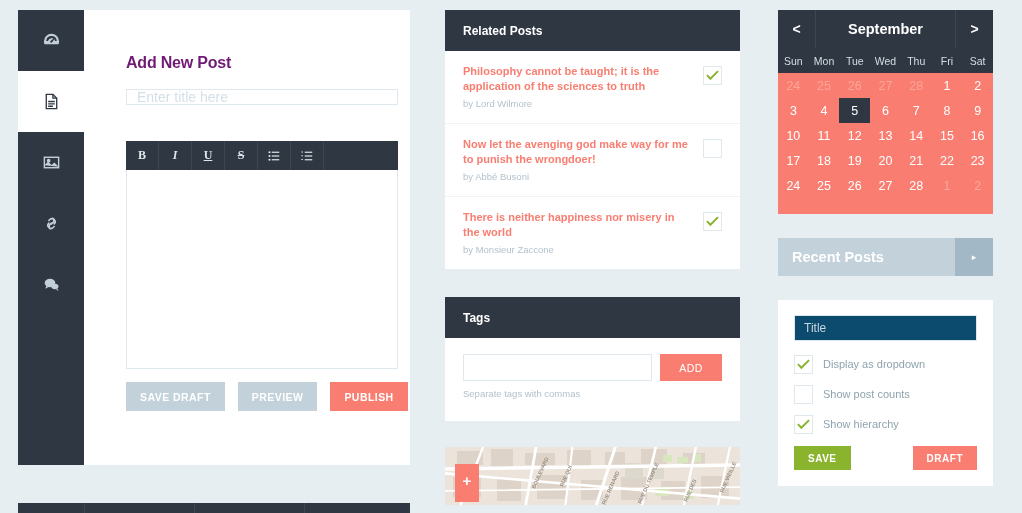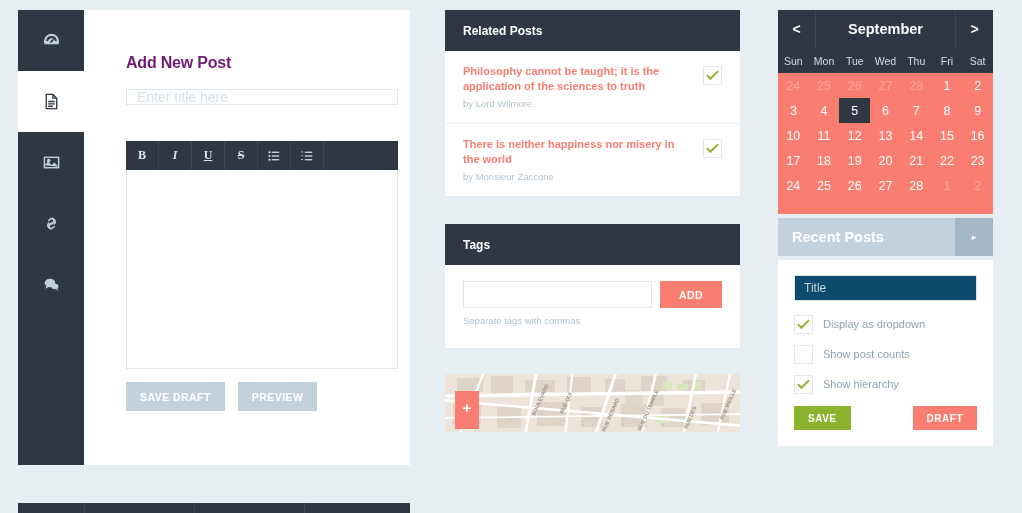--- a/index.html
+++ b/index.html
@@ -99,21 +99,21 @@
 
   .tags-body { padding: 16px 18px 22px 18px; }
   .tags-row { display: flex; gap: 8px; }
   .tags-input {
     flex: 1; height: 27px; border: 1px solid #dfe8ec; background: #fff;
     padding: 0 8px; font-size: 12px; font-family: "Liberation Sans", sans-serif;
     color: #6b7b86; outline: none;
   }
   .add-btn {
     width: 62px; height: 27px; background: #f97e71; color: #fff; border: none;
-    font-size: 10.5px; font-weight: bold; letter-spacing: 0.5px; cursor: pointer;
+    font-size: 10.5px; font-weight: normal; letter-spacing: 0.5px; cursor: pointer;
     font-family: "Liberation Sans", sans-serif;
   }
   .tags-hint { color: #b3c2cc; font-size: 9.5px; margin-top: 7px; }
 
   .map-panel { position: relative; width: 295px; height: 58px; overflow: hidden; background:#e8e0d8; }
   .map-plus {
     position: absolute; left: 10px; top: 17px; width: 24px; height: 38px;
     background: #f97e71; color: #fff; display: flex; align-items: flex-start;
     justify-content: center; padding-top: 8px; font-size: 15px; font-weight: bold;
     cursor: pointer; z-index: 4;
@@ -142,21 +142,21 @@
     background: #f97e71; display: grid; grid-template-columns: repeat(7,1fr);
     padding-bottom: 16px;
   }
   .cal-grid .d {
     height: 25px; display: flex; align-items: center; justify-content: center;
     color: #fff; font-size: 12.5px; cursor: pointer;
   }
   .cal-grid .d.mut { color: #fca599; }
   .cal-grid .d.sel { background: #2e3742; }
 
-  .wpanel { margin-top: 4px; border-radius: 12px; }
+  .wpanel { margin-top: 24px; border-radius: 12px; }
   .wpanel-head {
     height: 38px; background: #c2d1da; display: flex; align-items: stretch;
   }
   .wpanel-head .t {
     flex: 1; display: flex; align-items: center; padding-left: 14px;
     color: #fff; font-size: 14.5px; font-weight: bold;
   }
   .wpanel-head .toggle {
     width: 38px; background: #a3b8c6; display: flex; align-items: center;
     justify-content: center; color: #fff; font-size: 9px; cursor: pointer;
@@ -217,20 +217,21 @@
             </svg>
         </div>
         <div class="tbtn spacer"></div>
       </div>
 
       <div class="editor-body"></div>
 
       <div class="ebtns">
         <button class="ebtn">SAVE DRAFT</button>
         <button class="ebtn">PREVIEW</button>
+        <button class="ebtn publish">PUBLISH</button>
       </div>
     </div>
 
     <div class="sidebar">
       <div class="side-item">
         <span>
           <svg viewBox="0 0 20 20" fill="currentColor">
               <path d="M10 3a8 8 0 0 0-8 8 8 8 0 0 0 .6 3h14.8a8 8 0 0 0 .6-3 8 8 0 0 0-8-8zm0 2.3a5.7 5.7 0 0 1 5.6 5.1h-1.9a3.8 3.8 0 0 0-.6-1.6l-2.3 2.8a1.1 1.1 0 1 1-1.5-1.4l3-2.2A3.8 3.8 0 0 0 10 7.6a3.8 3.8 0 0 0-3.7 2.8H4.4A5.7 5.7 0 0 1 10 5.3z"></path>
             </svg>
         </span>
@@ -292,20 +293,27 @@
           <div class="rp-title">Philosophy cannot be taught; it is the application of the sciences to truth</div>
           <div class="rp-author">by Lord Wilmore</div>
         </div>
         <div class="cb">
           <svg viewBox="0 0 16 16">
               <path d="M2 8.4l3.4 3.6L14 3.4" fill="none" stroke="#8ab32e" stroke-width="2.4" stroke-linecap="square"></path>
             </svg>
         </div>
       </div>
 
+      <div class="rp-item">
+        <div class="rp-text">
+          <div class="rp-title">Now let the avenging god make way for me to punish the wrongdoer!</div>
+          <div class="rp-author">by Abbé Busoni</div>
+        </div>
+        <div class="cb"></div>
+      </div>
 
       <div class="rp-item">
         <div class="rp-text">
           <div class="rp-title">There is neither happiness nor misery in the world</div>
           <div class="rp-author">by Monsieur Zaccone</div>
         </div>
         <div class="cb">
           <svg viewBox="0 0 16 16">
               <path d="M2 8.4l3.4 3.6L14 3.4" fill="none" stroke="#8ab32e" stroke-width="2.4" stroke-linecap="square"></path>
             </svg>

